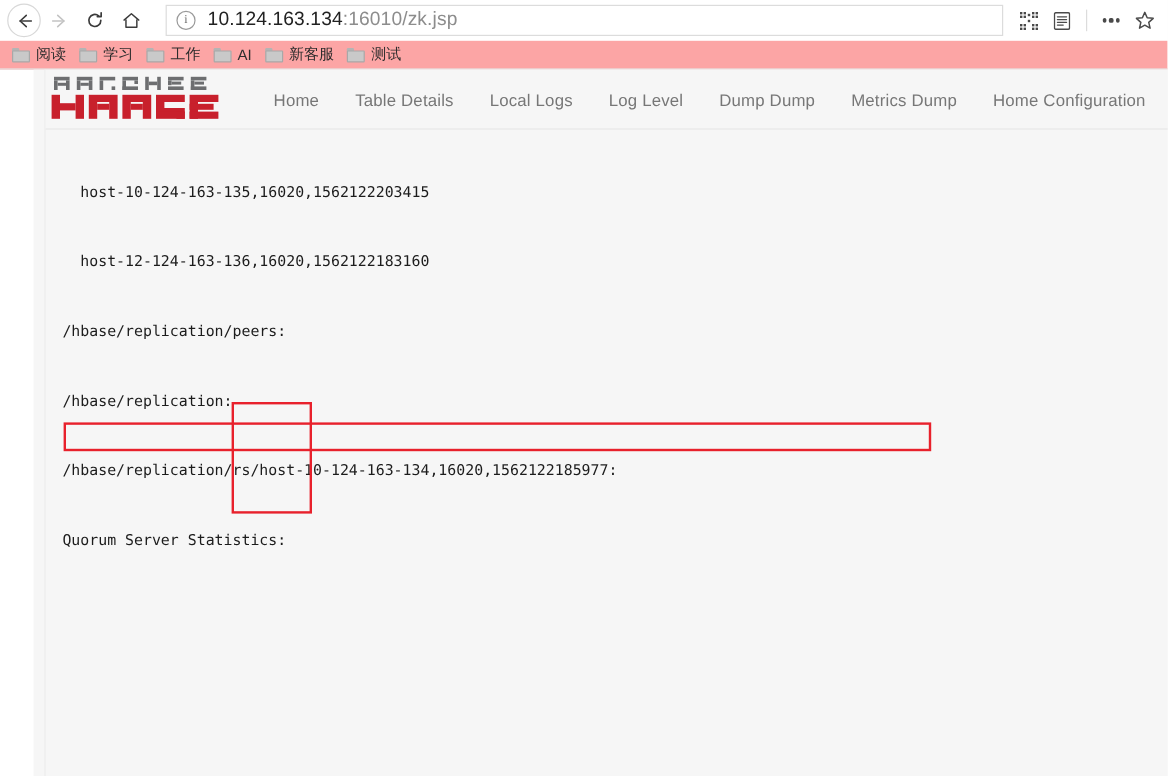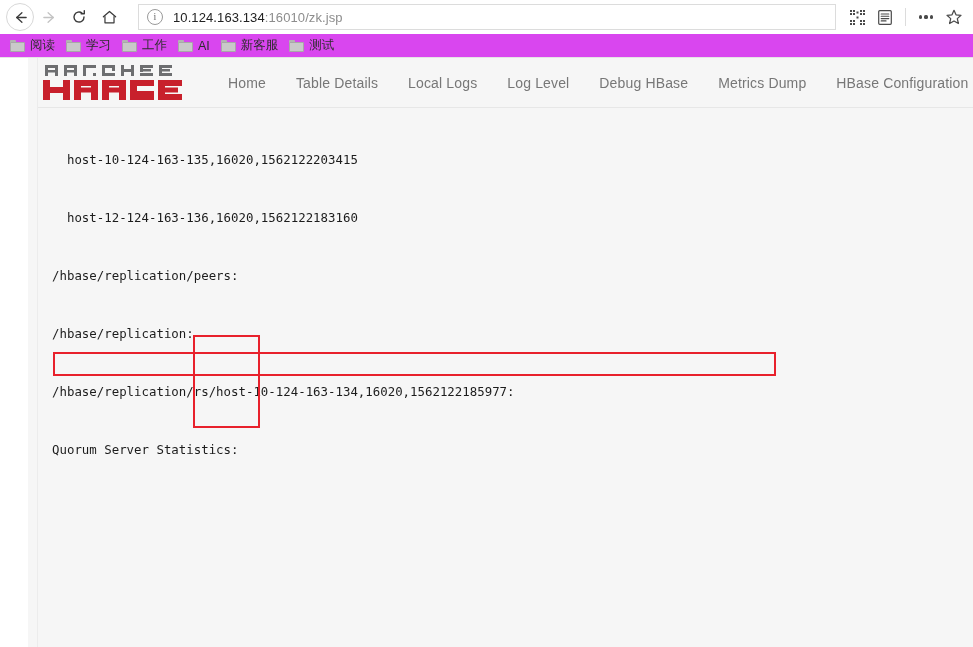--- a/index.html
+++ b/index.html
@@ -63,21 +63,21 @@
     font-size: 10px;
     font-family: "Liberation Serif", serif;
     display: flex;
     align-items: center;
     justify-content: center;
     margin-right: 10px;
     flex: none;
     line-height: 1;
   }
   .url-text {
-    font-size: 13px;
+    font-size: 16px;
     color: #222222;
     white-space: nowrap;
     letter-spacing: 0.1px;
   }
   .url-text .url-rest { color: #8d8d8d; }
 
   .toolbar-right {
     display: flex;
     align-items: center;
     gap: 2px;
@@ -106,21 +106,21 @@
     width: 3.2px;
     height: 3.2px;
     border-radius: 50%;
     background: #4a4a4a;
     display: block;
   }
 
   
   .bookmarks-bar {
     height: 24px;
-    background: #d946ef;
+    background: #fca5a5;
     display: flex;
     align-items: center;
     padding: 0 6px;
     box-sizing: border-box;
     border-bottom: 1px solid #e4e4e4;
   }
   .bookmark {
     display: flex;
     align-items: center;
     padding: 2px 7px 2px 4px;
@@ -414,23 +414,23 @@
               <rect x="117" y="33" width="24" height="6"></rect>
           </g>
         </svg>
       </a>
 
       <div class="hb-nav-links">
         <a href="#">Home</a>
         <a href="#">Table Details</a>
         <a href="#">Local Logs</a>
         <a href="#">Log Level</a>
-        <a href="#">Debug HBase</a>
+        <a href="#">Dump Dump</a>
         <a href="#">Metrics Dump</a>
-        <a href="#">HBase Configuration</a>
+        <a href="#">Home Configuration</a>
       </div>
     </div>
 
     <div class="zk-dump">
       <div class="zk-line">  host-10-124-163-135,16020,1562122203415</div>
       <div class="zk-line">  host-12-124-163-136,16020,1562122183160</div>
       <div class="zk-line">/hbase/replication/peers:</div>
       <div class="zk-line">/hbase/replication:</div>
       <div class="zk-line">/hbase/replication/rs/host-10-124-163-134,16020,1562122185977:</div>
       <div class="zk-line">Quorum Server Statistics:</div>

